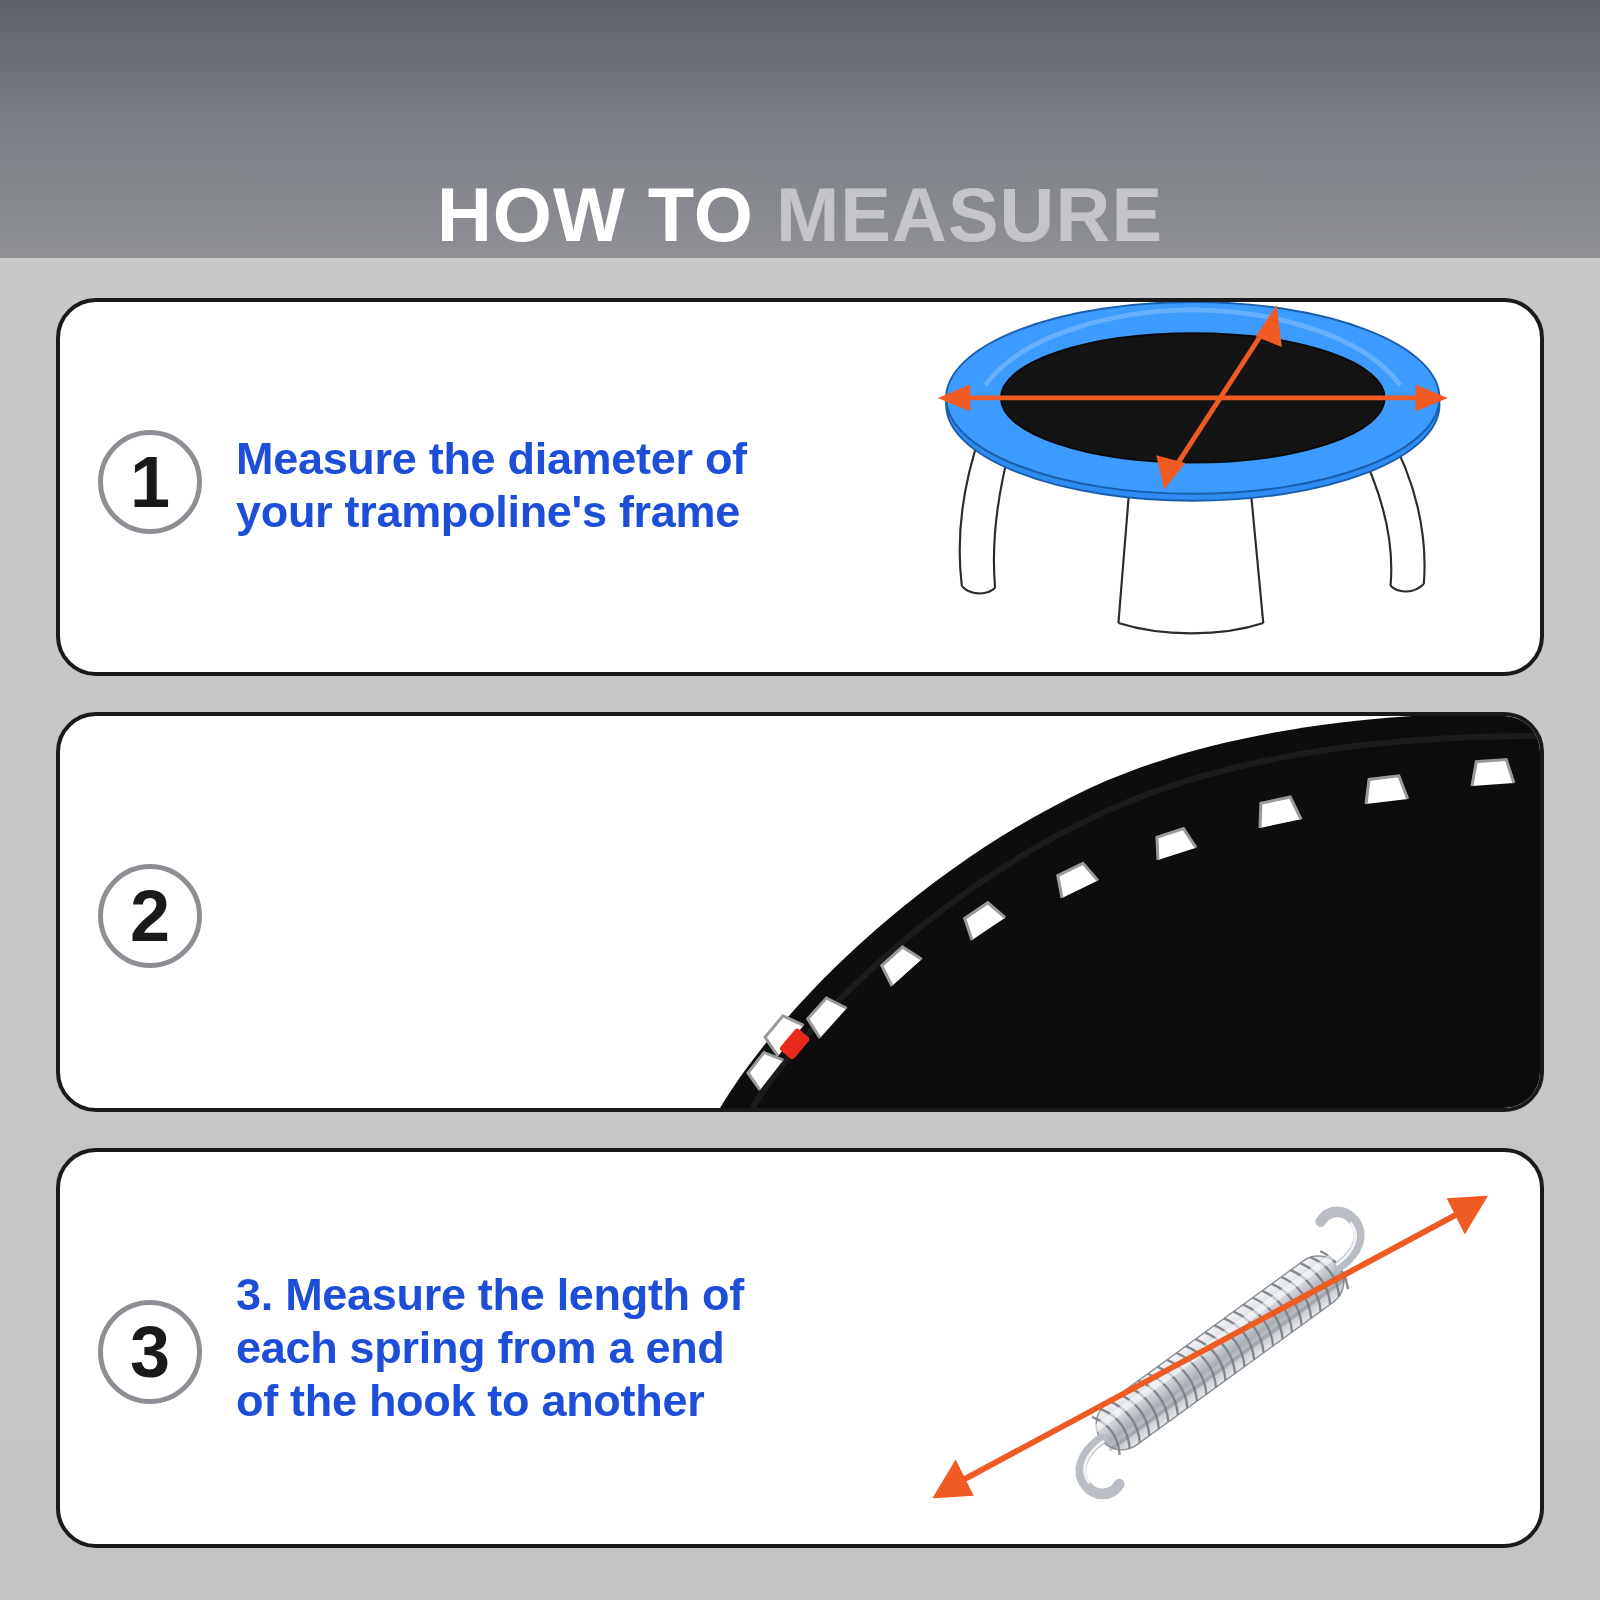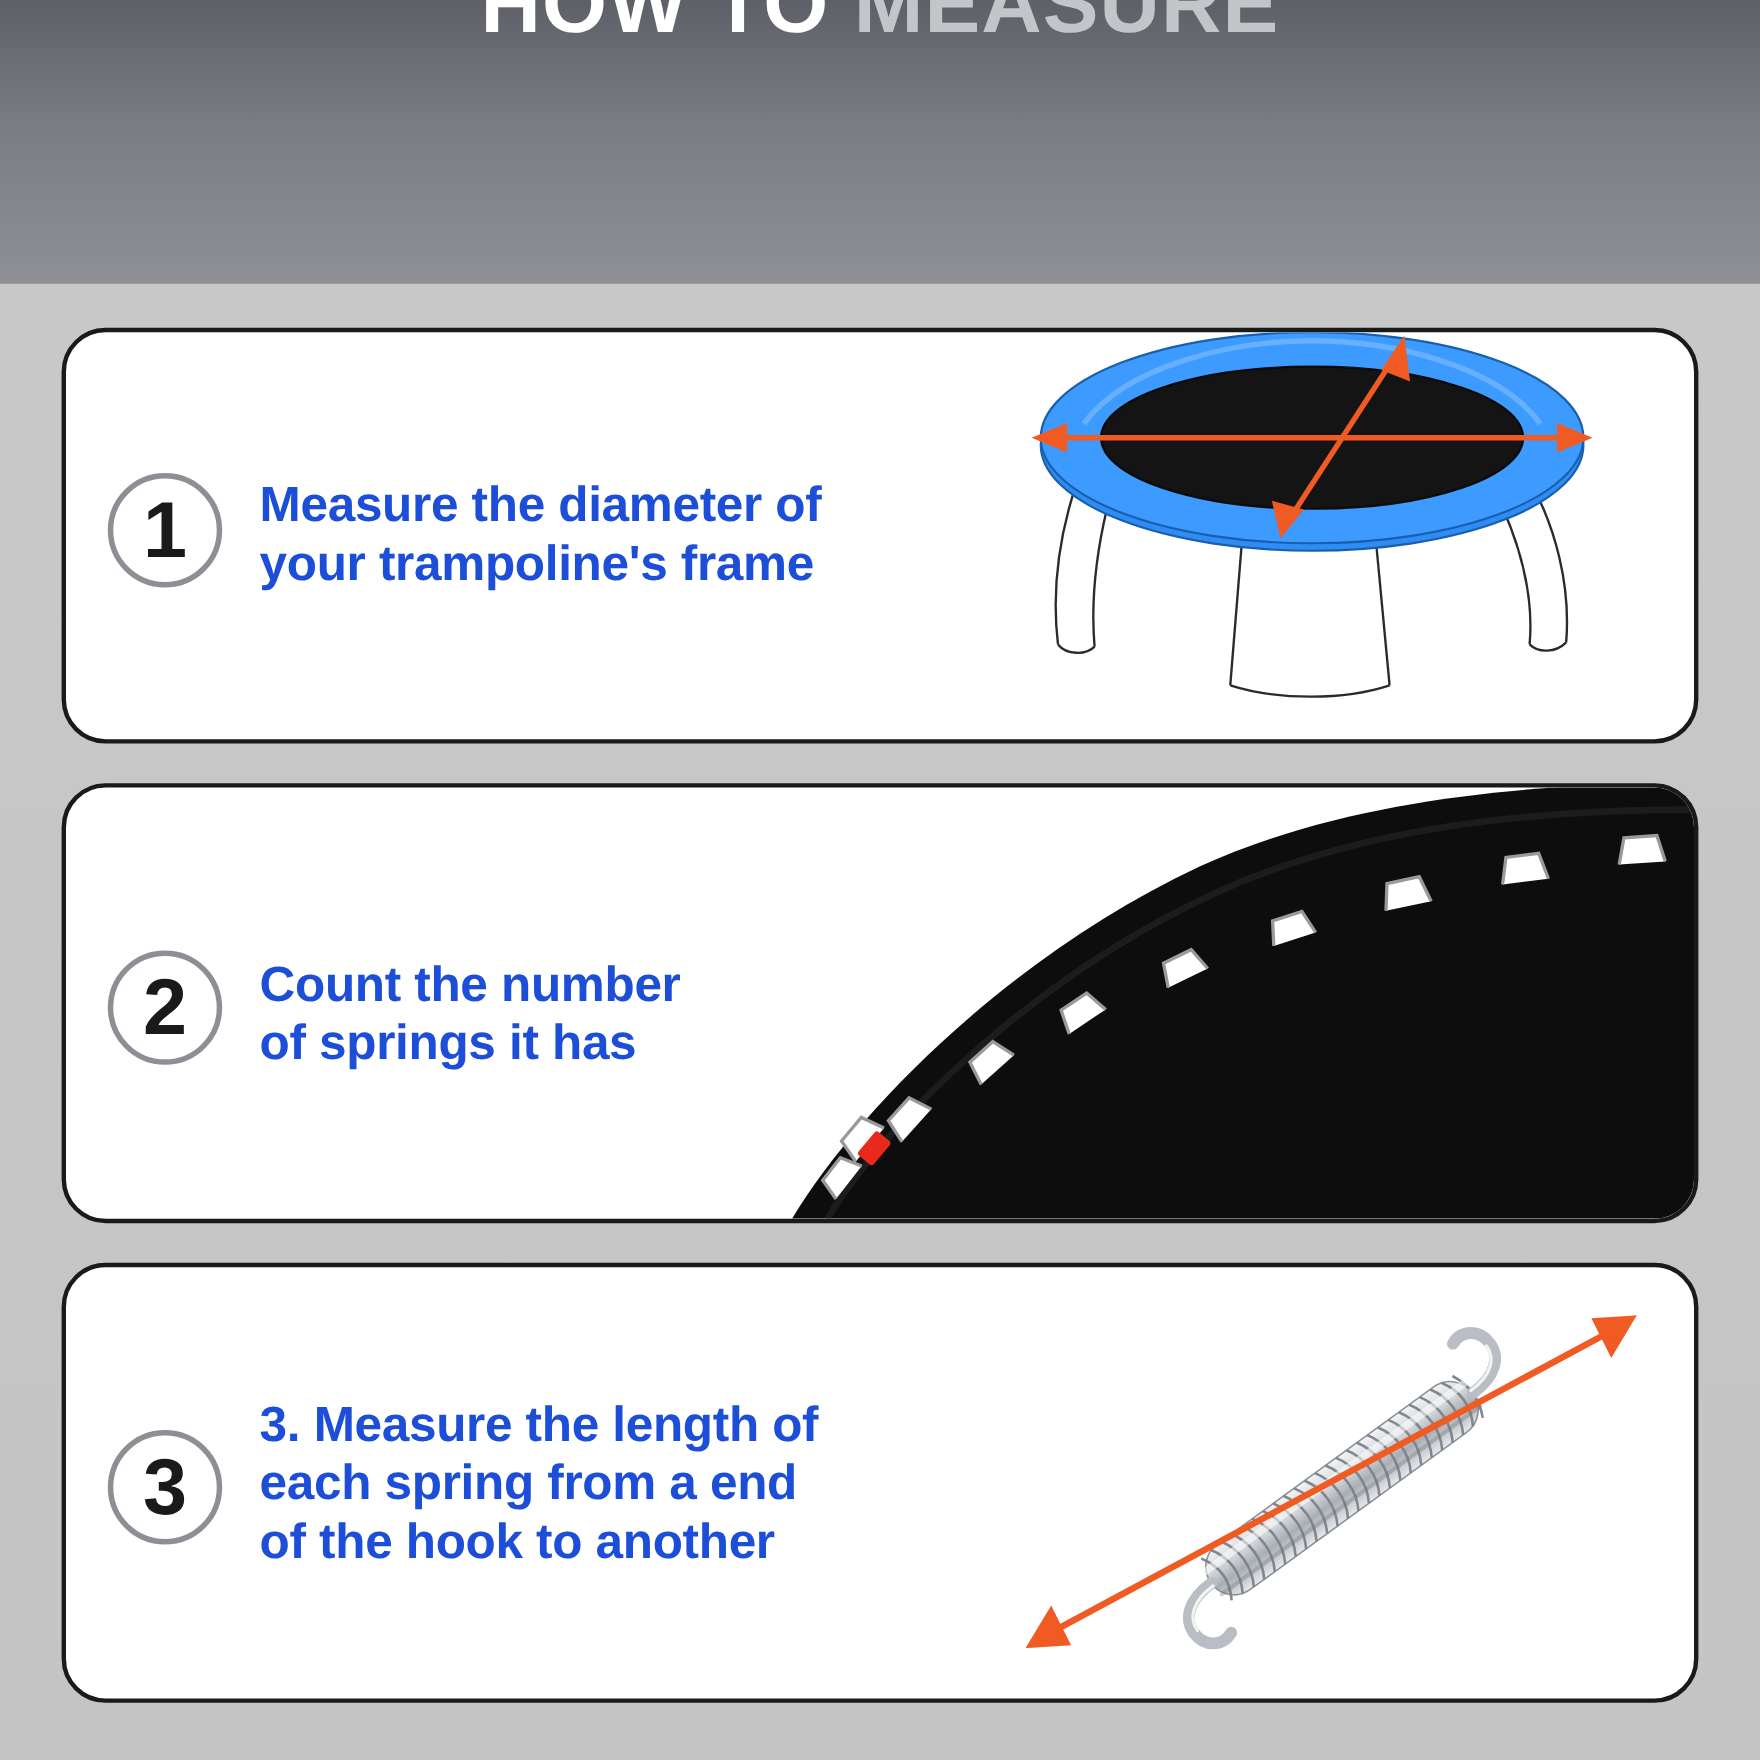--- a/index.html
+++ b/index.html
@@ -23,21 +23,21 @@
 
   
   .header {
     position: absolute;
     left: 0;
     top: 0;
     width: 1600px;
     height: 258px;
     background: linear-gradient(180deg, #5e6067 0%, #7b7d84 45%, #8e9096 100%);
     display: flex;
-    align-items: flex-start;
+    align-items: flex-end;
     justify-content: center;
   }
   .header-title {
     font-size: 76px;
     font-weight: bold;
     letter-spacing: 1px;
     text-align: center;
     white-space: nowrap;
     margin-top: -40px;
   }
@@ -152,22 +152,20 @@
           <line x1="348" y1="24" x2="252" y2="172"></line>
           <polygon points="356,10 340,34 360,42"></polygon>
           <polygon points="244,186 238,160 260,166"></polygon>
         </g>
       </svg>
     </div>
   </div>
 
   <div class="card" id="card-2">
     <div class="badge">2</div>
-    <div class="step-text">Count the number
-of springs it has</div>
 
     <div class="art">
       <svg viewBox="0 0 880 400" xmlns="http://www.w3.org/2000/svg" preserveAspectRatio="xMaxYMax slice">
 
         <path d="M880 400 L 60 400 C 120 300, 260 160, 430 80 C 570 16, 740 4, 880 4 Z" fill="#0d0d0d"></path>
 
         <path d="M880 28 C 740 28, 578 42, 440 106 C 278 182, 146 312, 92 400" fill="none" stroke="#2a2a2a" stroke-width="6" opacity="0.55"></path>
 
         <g fill="none" stroke="#f2f2f2" stroke-width="3">
           <g transform="translate(100,382) rotate(-52)">

